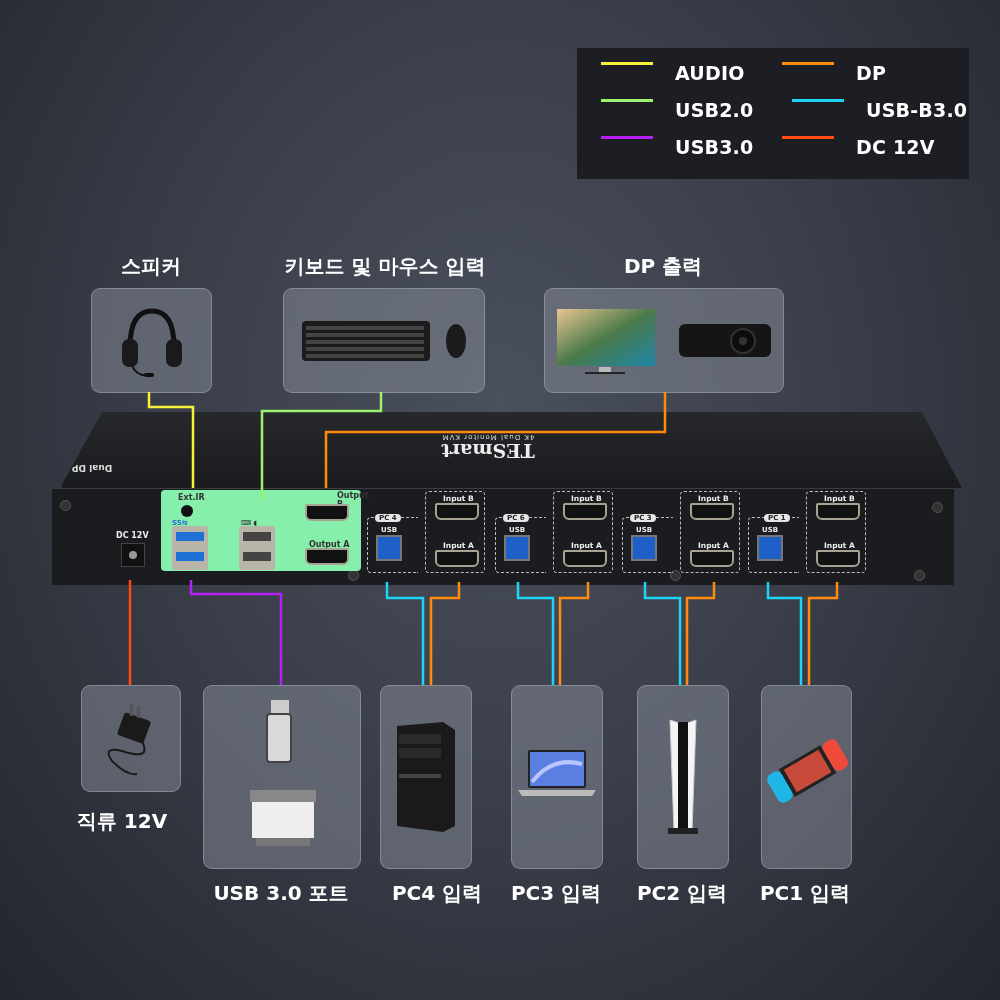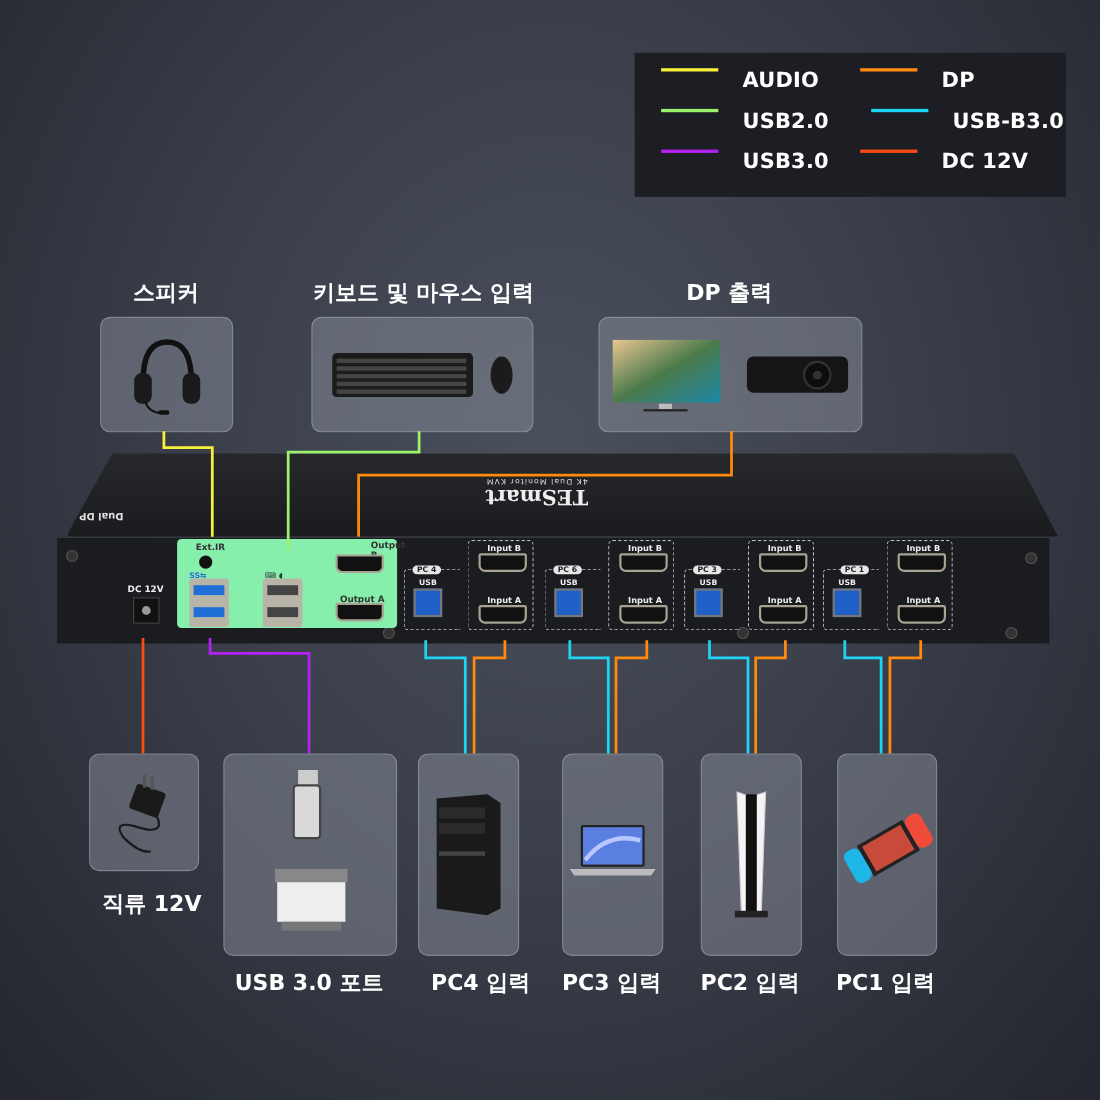--- a/index.html
+++ b/index.html
@@ -255,18 +255,18 @@
   <svg width="89" height="182">
     <g transform="rotate(-30 45 90)">
       <rect x="24" y="70" width="48" height="32" fill="#222"></rect>
       <rect x="28" y="73" width="40" height="26" fill="#c84a3a"></rect>
       <rect x="8" y="70" width="16" height="32" rx="6" fill="#1eb6e6"></rect>
       <rect x="72" y="70" width="16" height="32" rx="6" fill="#f04a3a"></rect>
     </g>
   </svg>
 </div>
 
-<div class="abs cap" style="left:68px;top:808px;width:140px;">직류 12V</div>
+<div class="abs cap" style="left:52px;top:808px;width:140px;">직류 12V</div>
 <div class="abs cap" style="left:200px;top:880px;width:162px;">USB 3.0 포트</div>
 <div class="abs cap" style="left:382px;top:880px;width:110px;">PC4 입력</div>
 <div class="abs cap" style="left:501px;top:880px;width:110px;">PC3 입력</div>
 <div class="abs cap" style="left:627px;top:880px;width:110px;">PC2 입력</div>
 <div class="abs cap" style="left:750px;top:880px;width:110px;">PC1 입력</div>
 
 </body></html>

